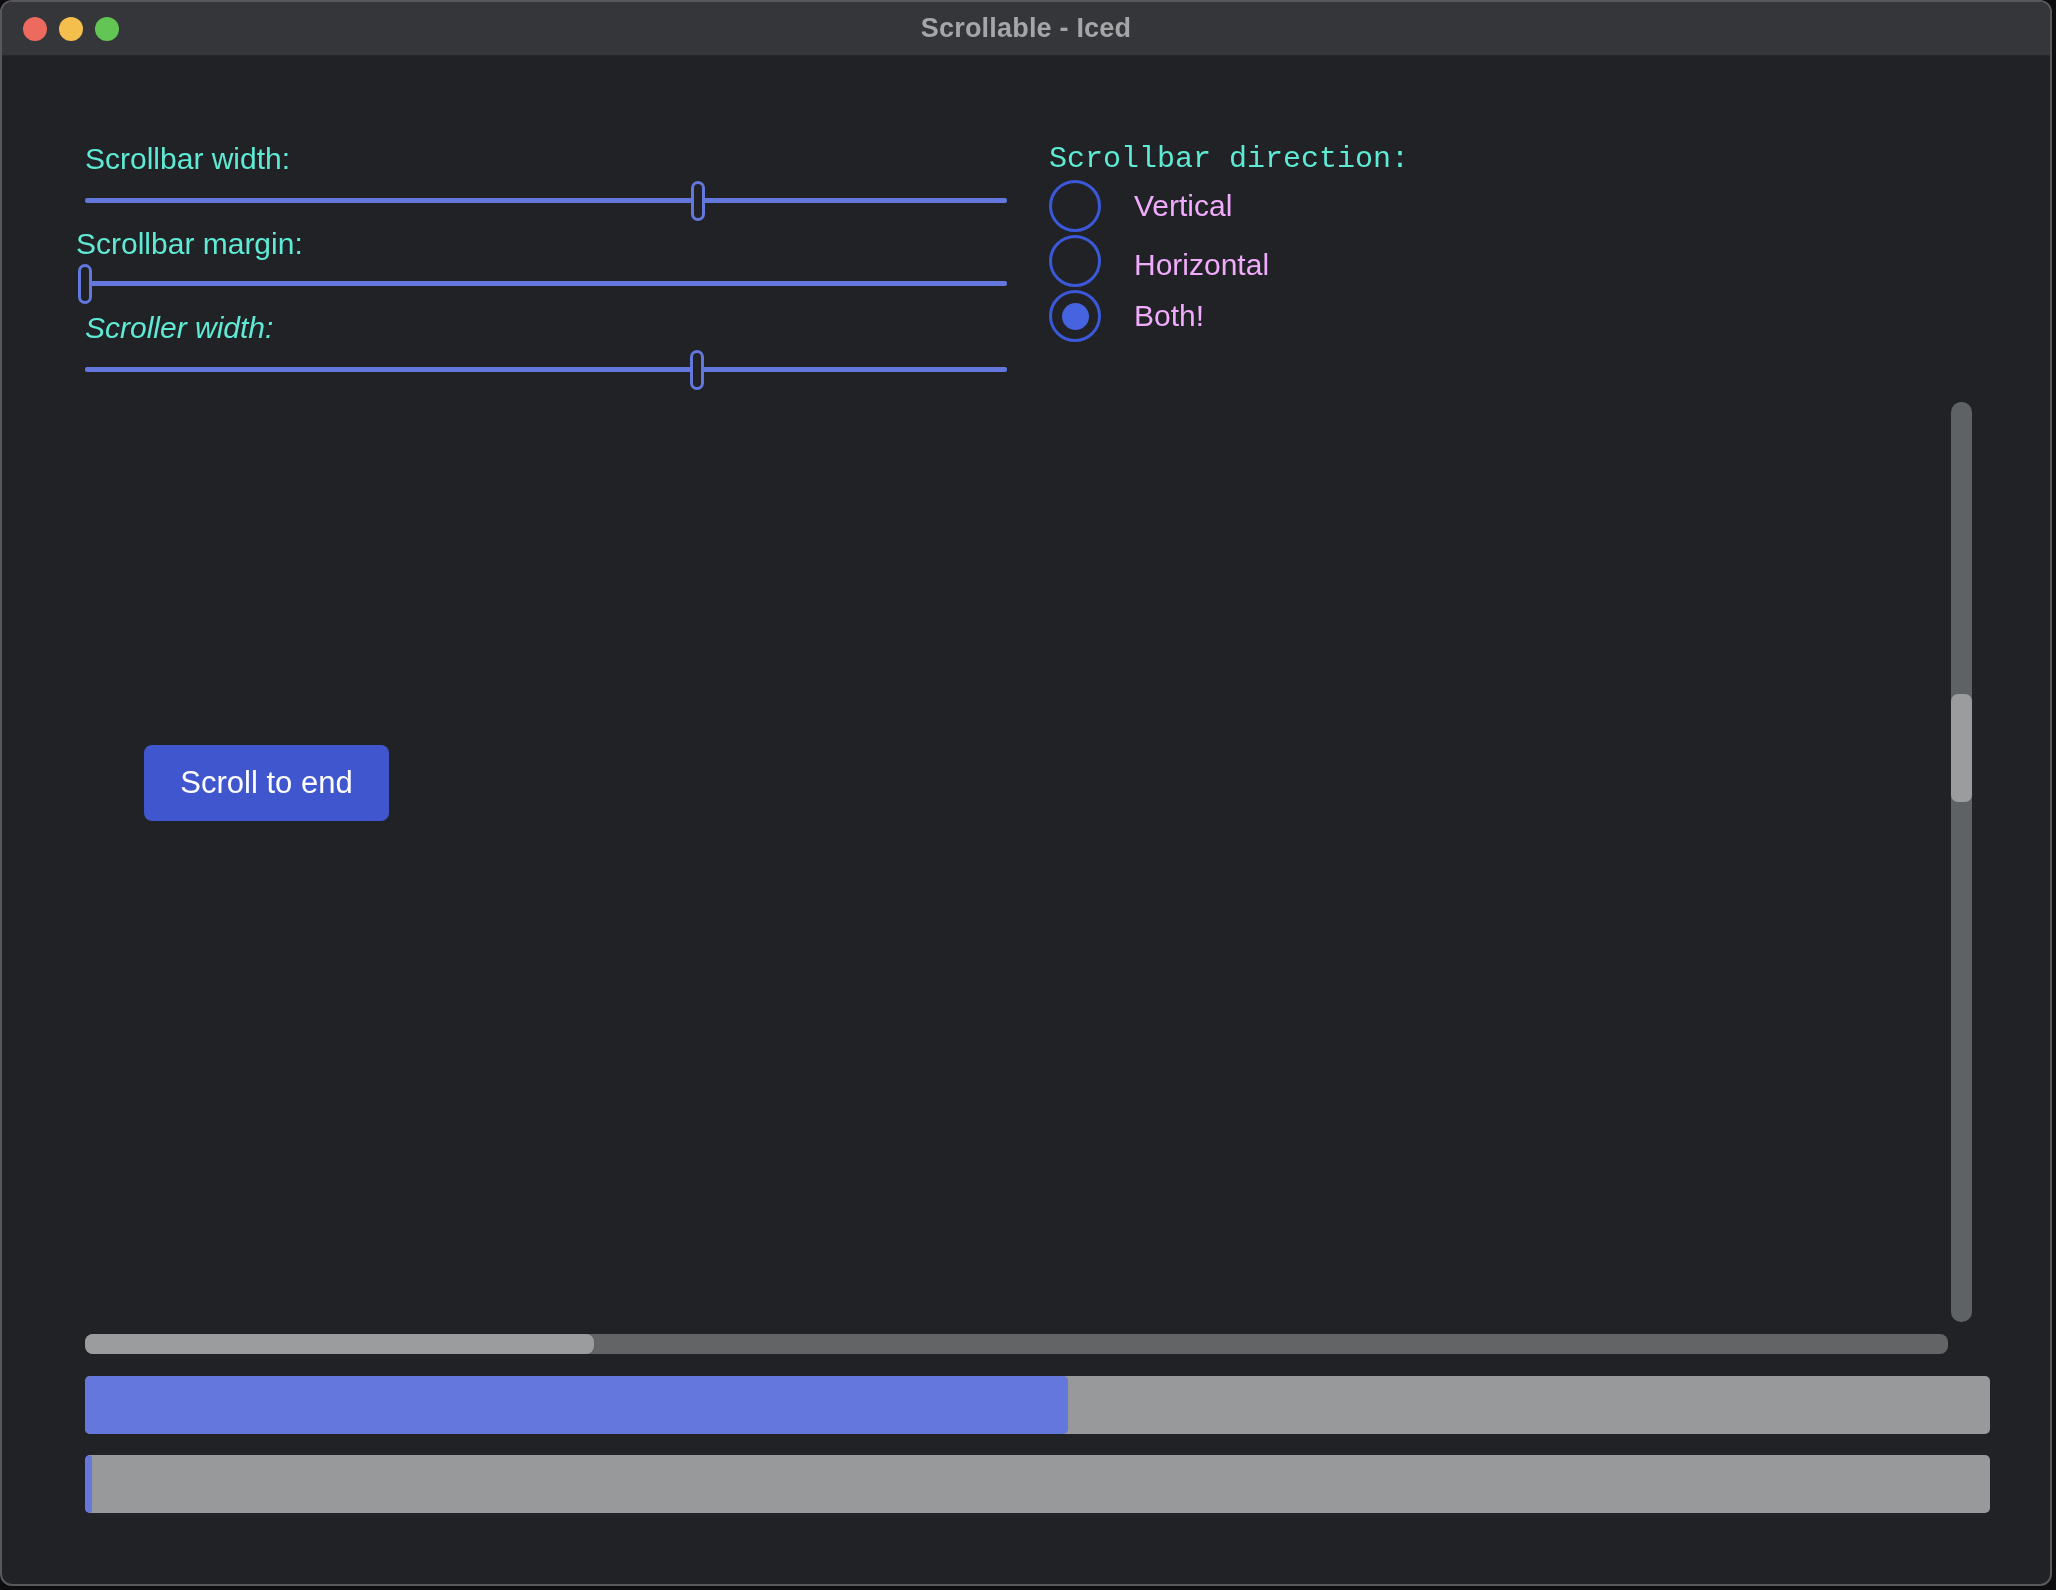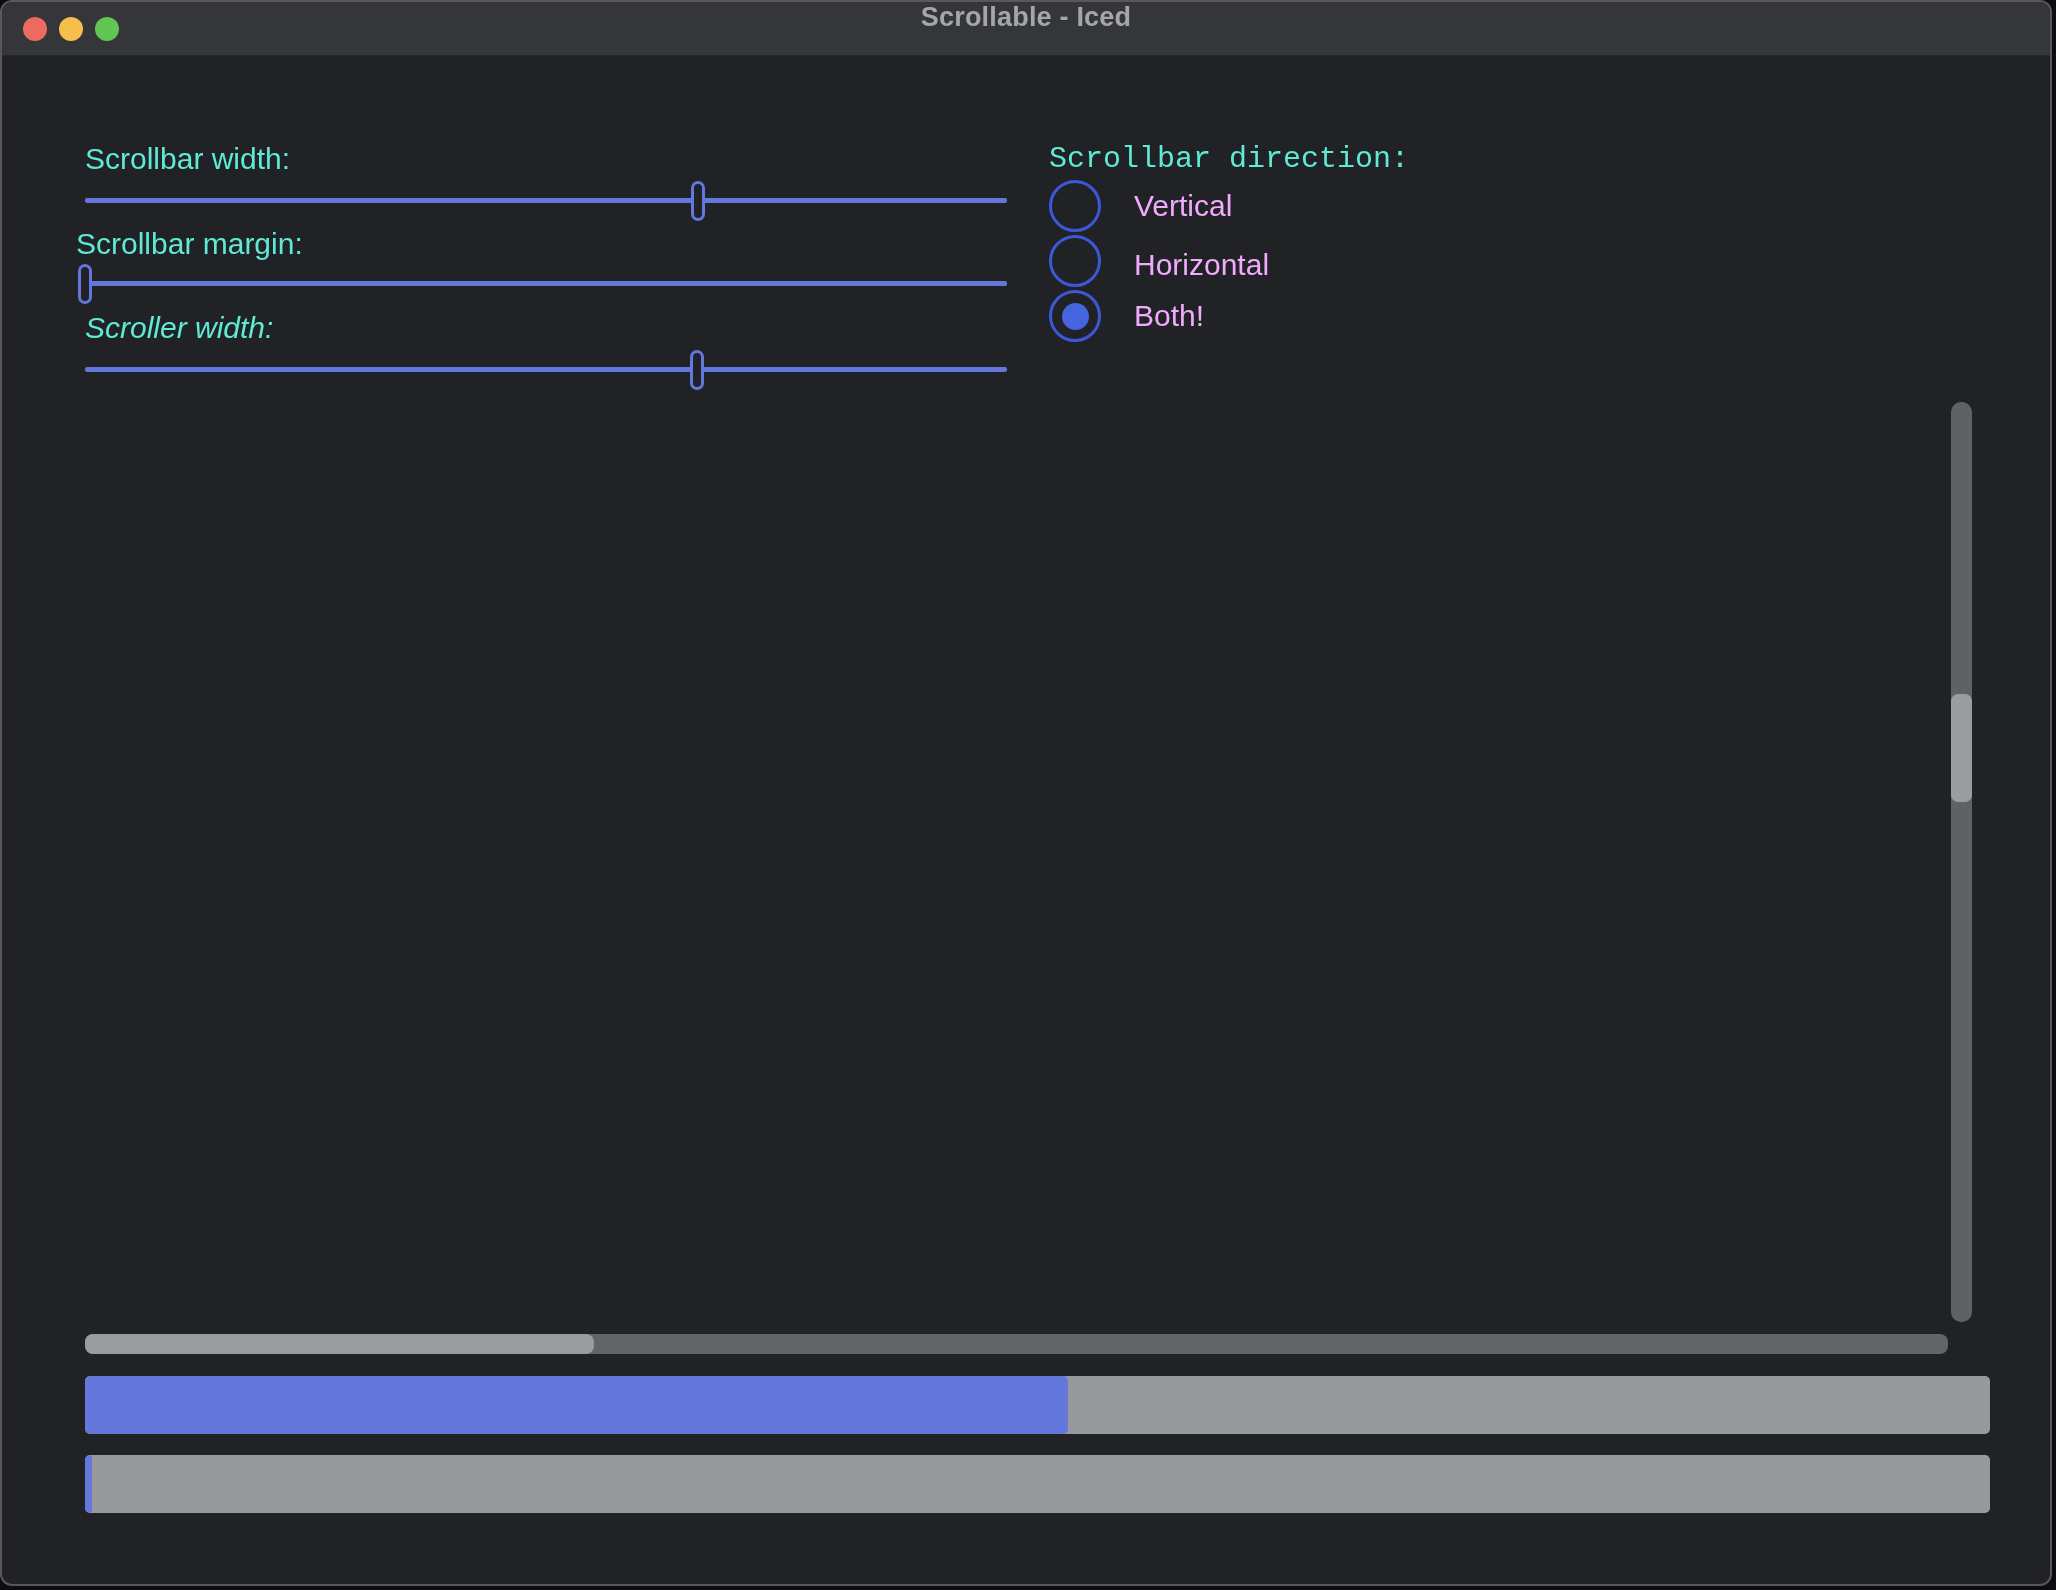--- a/index.html
+++ b/index.html
@@ -5,21 +5,21 @@
   * { margin: 0; padding: 0; box-sizing: border-box; }
   html, body { width: 2056px; height: 1590px; background: #0d0d0f; font-family: "Liberation Sans", sans-serif; }
   .window {
     position: absolute; left: 0; top: 0; width: 2052px; height: 1586px;
     background: #202225; border: 2px solid #58585c; border-radius: 12px;
     overflow: hidden;
   }
   .titlebar {
     position: absolute; left: 0; top: 0; right: 0; height: 54px;
     background: #343639; border-bottom: 1px solid #262729;
-    display: flex; justify-content: center;
+    display: flex; align-items: center; justify-content: center;
   }
   .title { font-size: 27px; font-weight: bold; color: #a5a6a8; letter-spacing: 0.2px; }
   .traffic { position: absolute; top: 15px; width: 24px; height: 24px; border-radius: 50%; }
   .t-close { left: 21px; background: #ed6a5e; }
   .t-min   { left: 57px; background: #f5bf4e; }
   .t-max   { left: 93px; background: #62c554; }
 
   .label { position: absolute; font-size: 30px; color: #5eead4; white-space: nowrap; }
 
   .slider-rail { position: absolute; height: 5px; background: #6477dc; border-radius: 2px; }
@@ -82,20 +82,21 @@
   <div class="radio-circle" style="left: 1047px; top: 178px;"></div>
       <span class="radio-label" style="left: 1132px; top: 178px;">Vertical</span>
       <div class="radio-circle" style="left: 1047px; top: 233px;"></div>
       <span class="radio-label" style="left: 1132px; top: 237px;">Horizontal</span>
       <div class="radio-circle selected" style="left: 1047px; top: 288px;">
         <div class="radio-dot"></div>
       </div>
       <span class="radio-label" style="left: 1132px; top: 288px;">Both!</span>
     </div>
 
+  <button class="button">Scroll to end</button>
 
 
   <div class="vbar-rail">
     <div class="vbar-thumb"></div>
   </div>
 
   <div class="hbar-rail">
     <div class="hbar-thumb"></div>
   </div>
 

